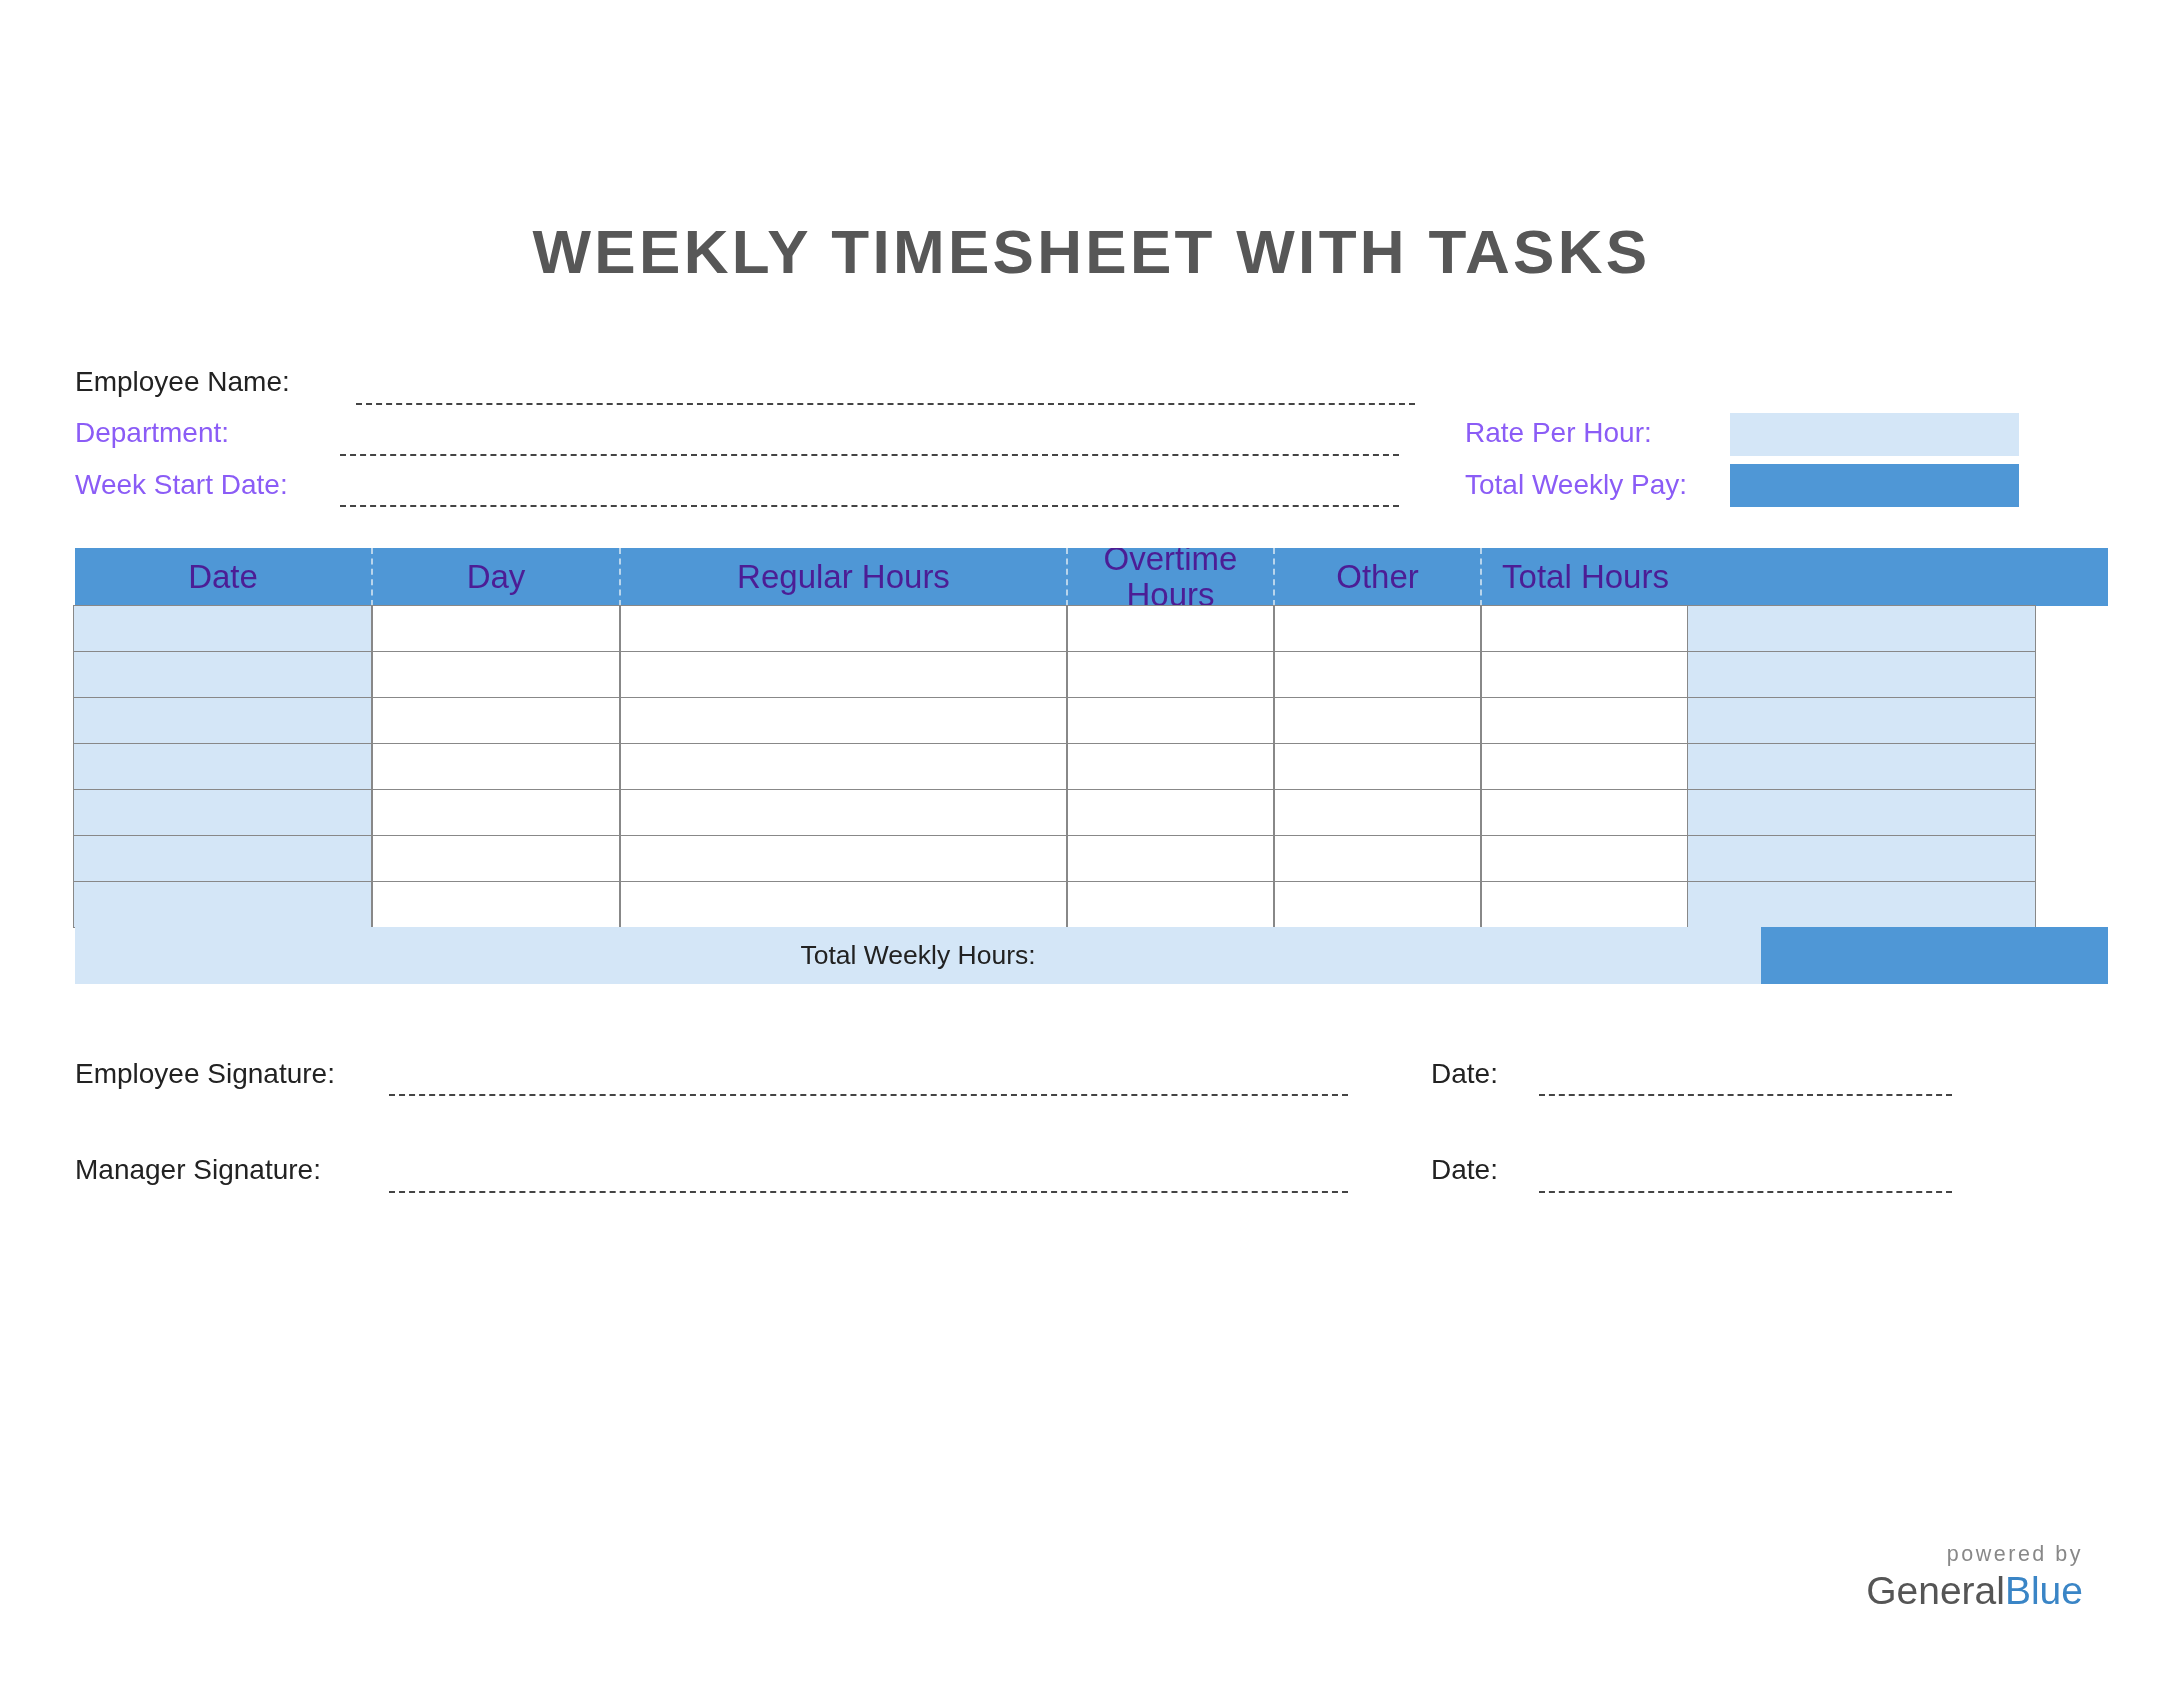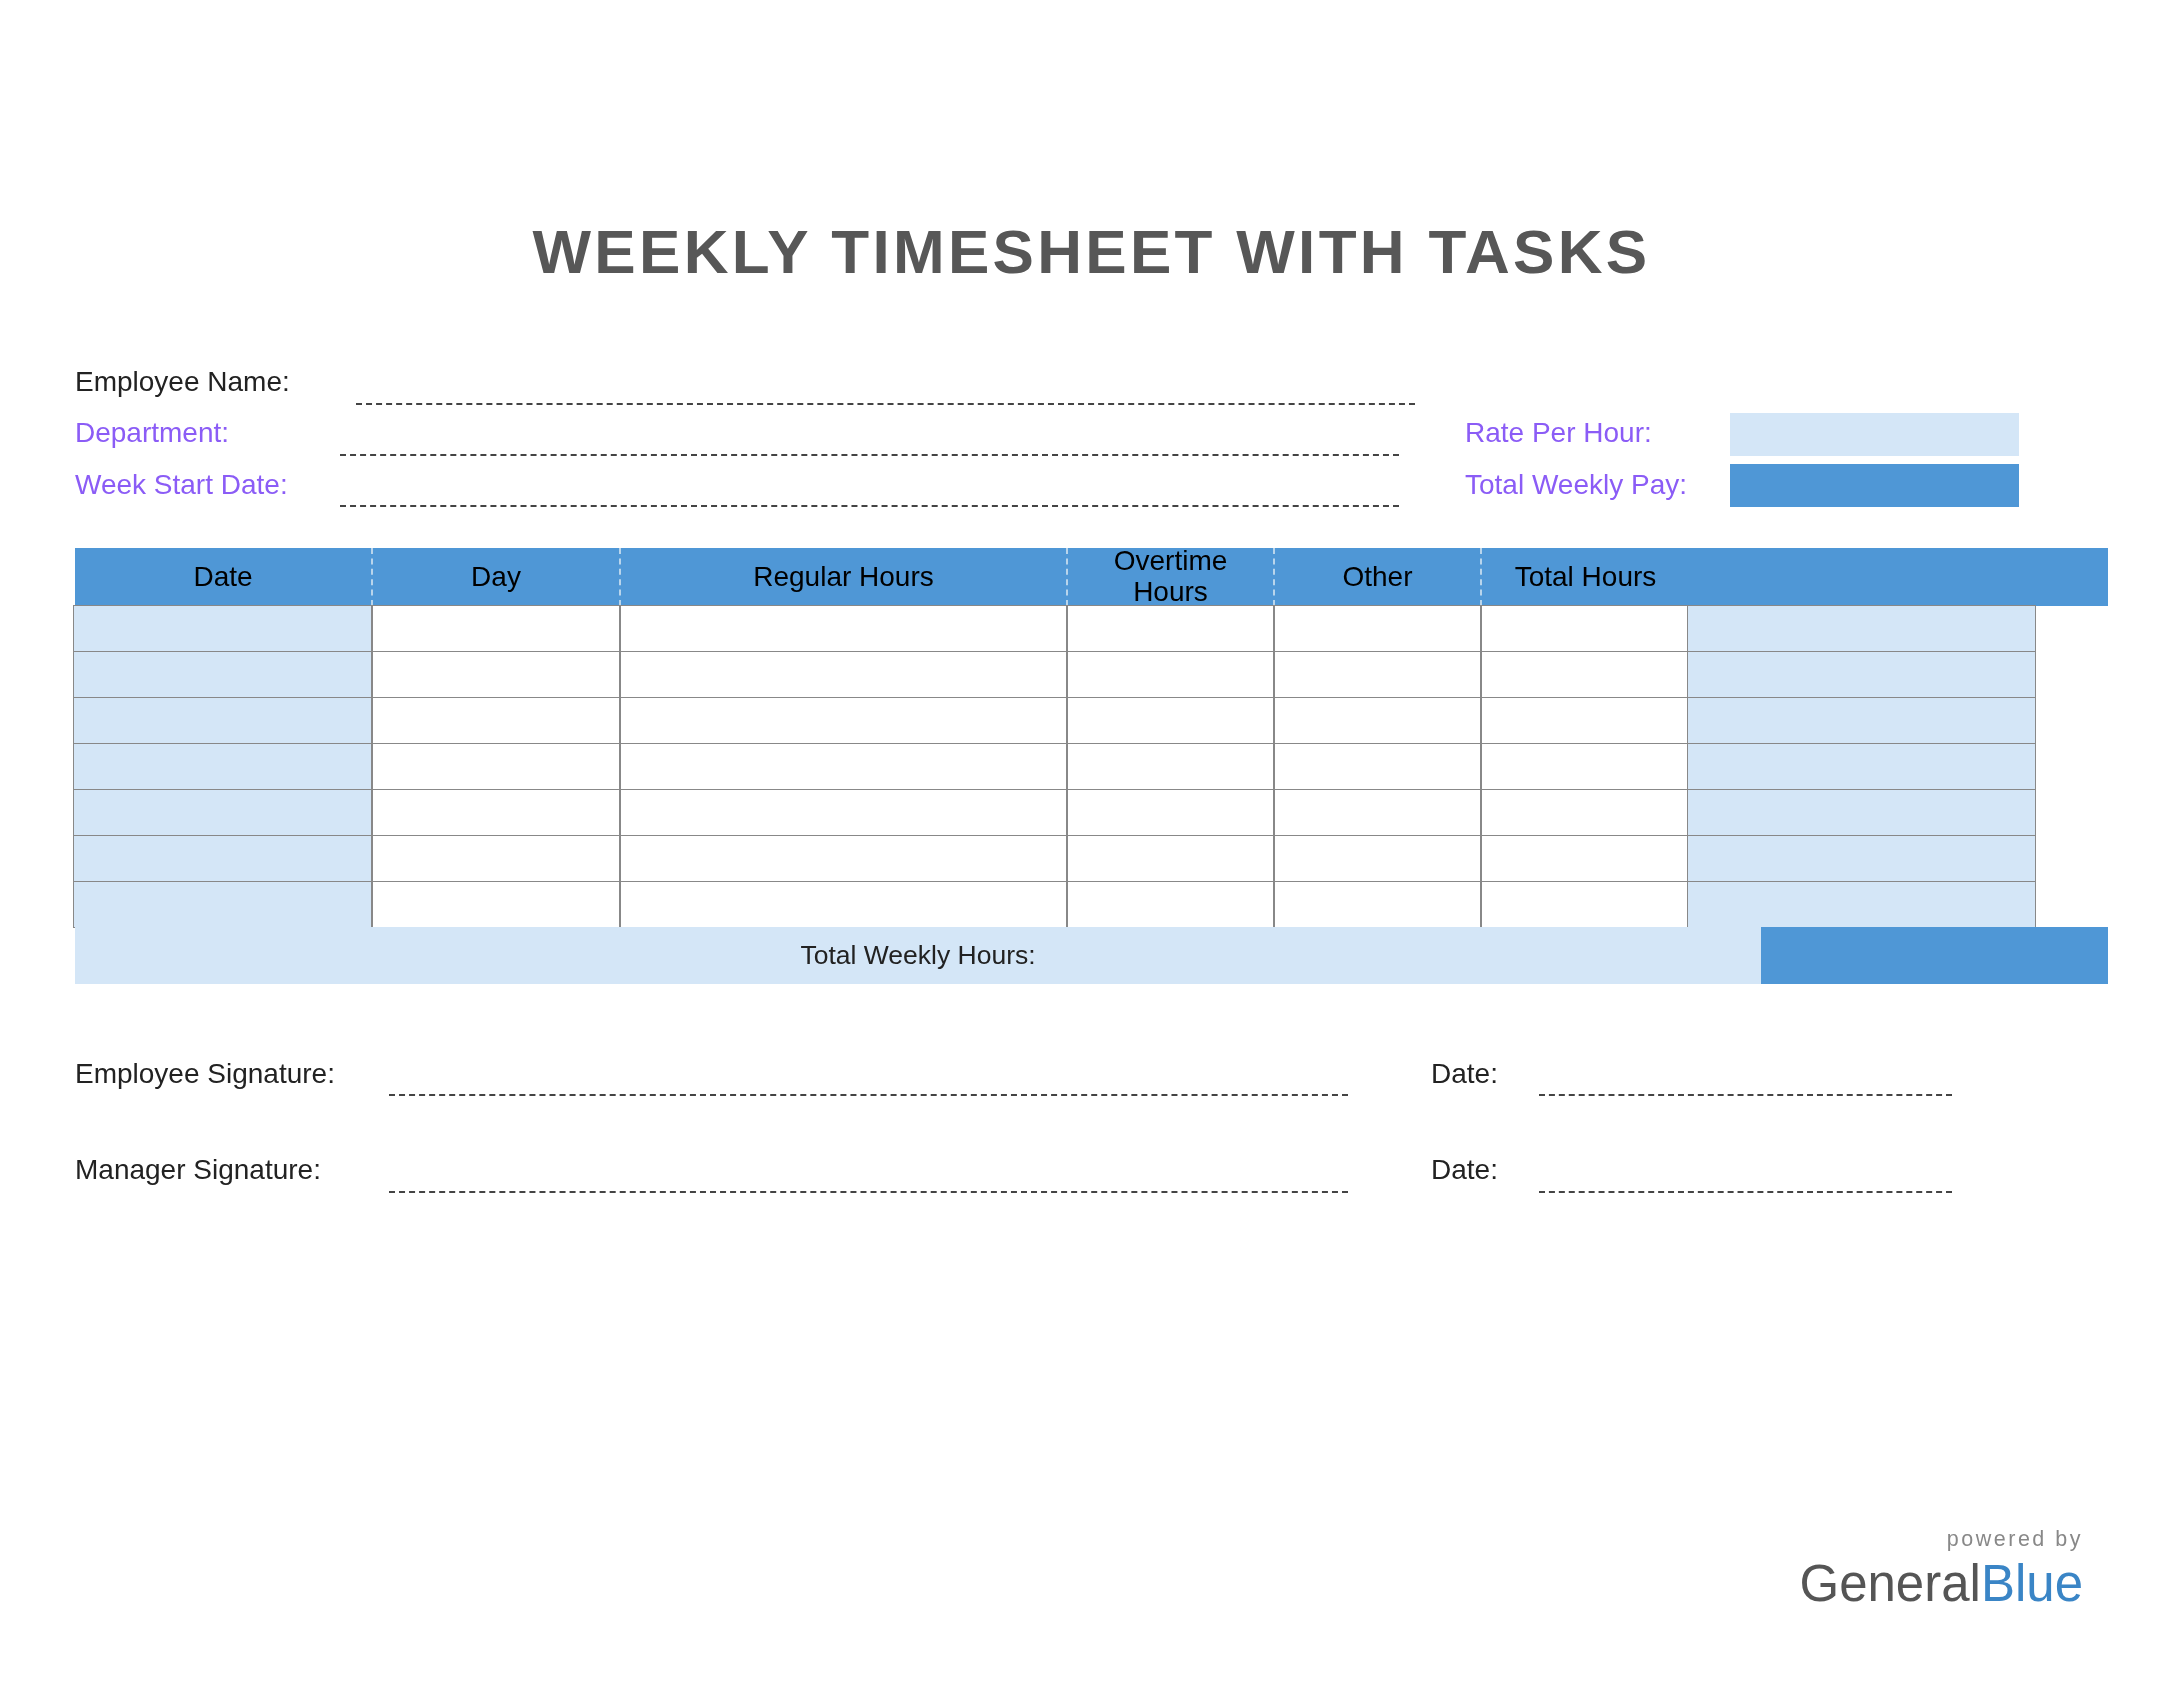--- a/index.html
+++ b/index.html
@@ -70,22 +70,22 @@
 
   
   .ts-table {
     width: 100%;
     margin-top: 41px;
   }
   .ts-header {
     display: grid;
     grid-template-columns: 298px 248px 447px 207px 207px 207px 347px;
     background: #4f97d6;
-    color: #000000;
-    font-size: 28px;
+    color: #4c1d95;
+    font-size: 33px;
     height: 58px;
     align-items: stretch;
   }
   .ts-header > div {
     display: flex;
     align-items: center;
     justify-content: center;
     text-align: center;
     border-right: 2.5px dashed #b9d5ec;
     padding: 0 5px;
@@ -151,21 +151,21 @@
     bottom: 24px;
     text-align: right;
   }
   .powered {
     font-size: 21.5px;
     color: #888888;
     letter-spacing: 2.5px;
     margin-bottom: 1.7px;
   }
   .logo {
-    font-size: 51px;
+    font-size: 39px;
     font-weight: 400;
     color: #555555;
   }
   .logo .blue {
     color: #3a85c6;
     font-weight: 400;
   }
 </style>
 </head>
 <body>

